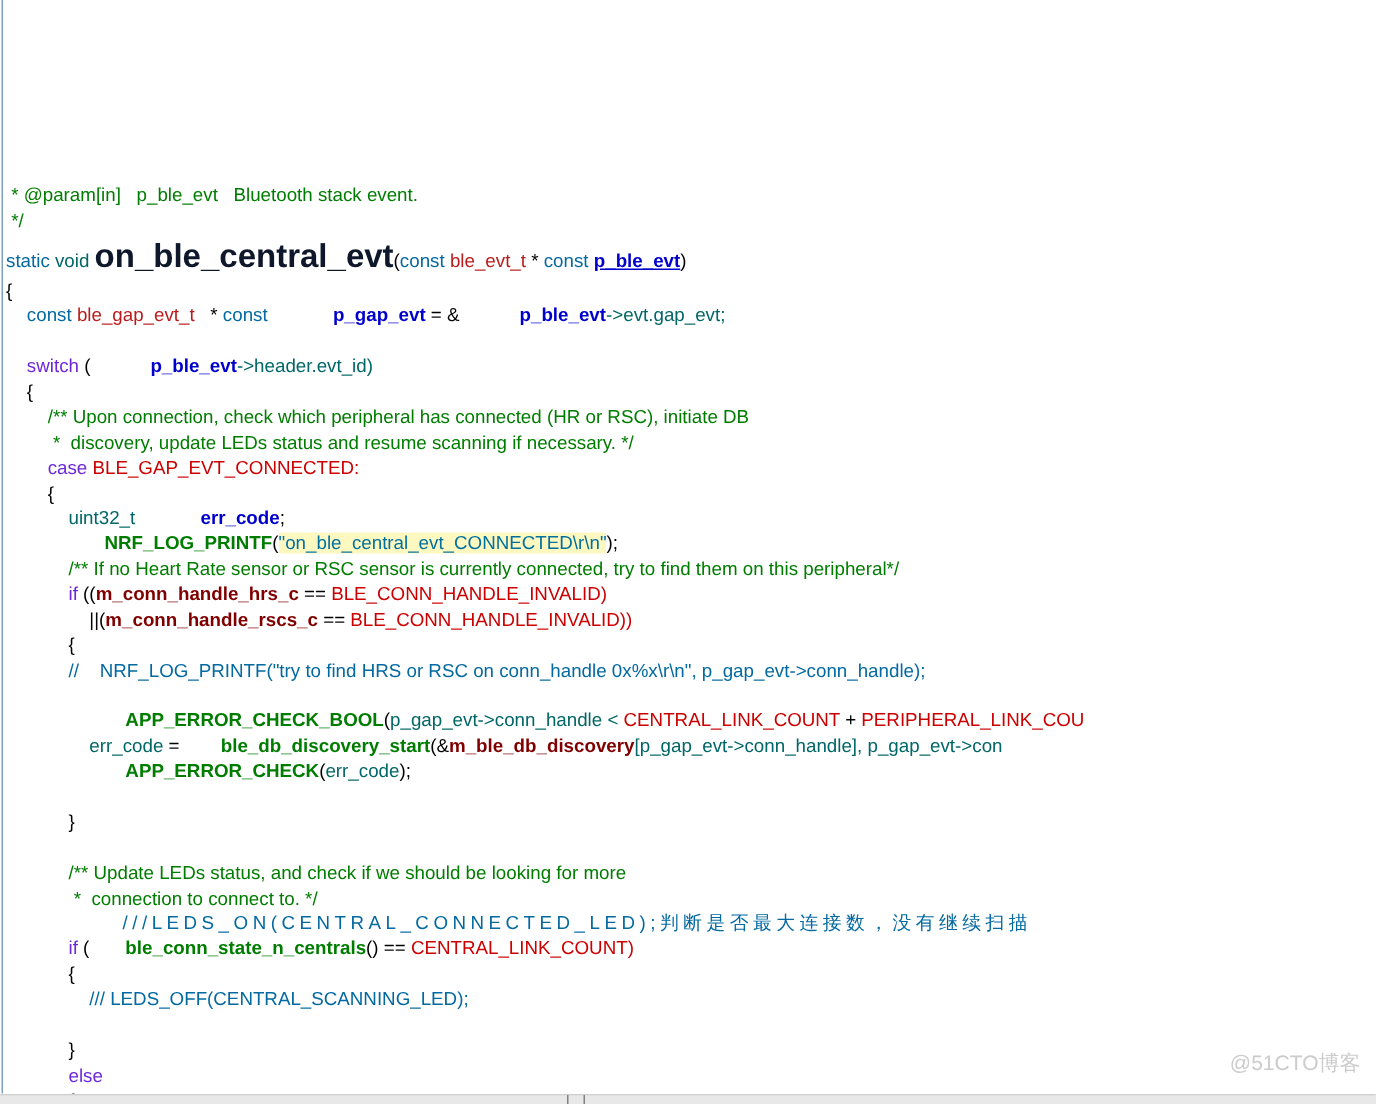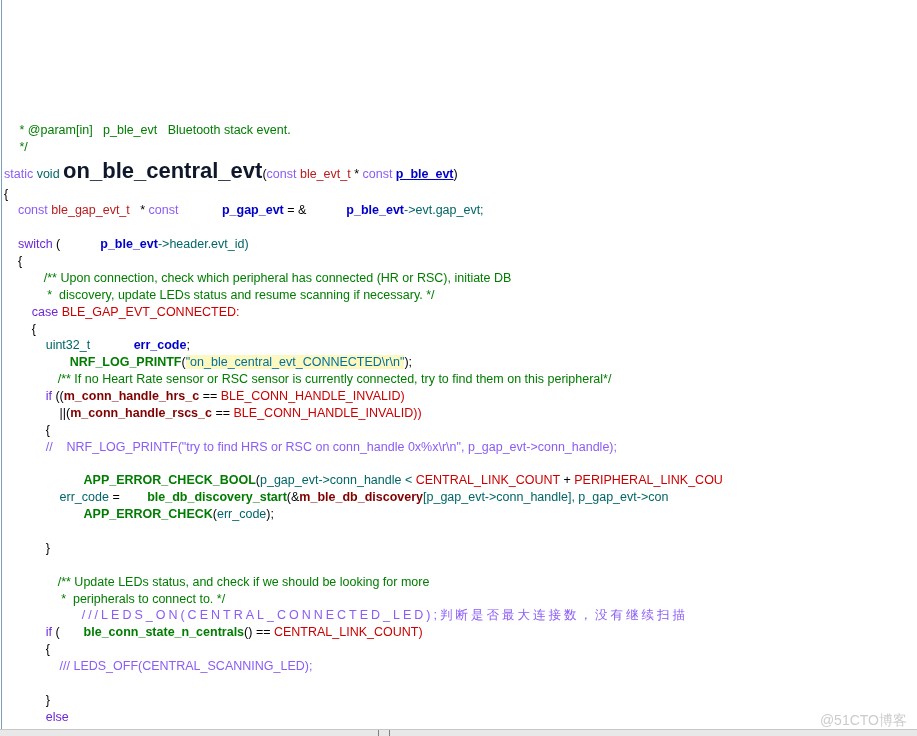--- a/index.html
+++ b/index.html
@@ -7,40 +7,40 @@
     padding: 4px;
     background: #ffffff;
     font-family: Verdana, Geneva, sans-serif;
     font-size: 12.5px;
     line-height: 1.35;
     white-space: pre;
     overflow-x: hidden;
     color: #000;
   }
   .code-block { display: block; }
-  .c-green { color: #007d00; margin-left: 12px; }
-  .c-blue { color: #8b5cf6; }
+  .c-green { color: #007d00; }
+  .c-blue { color: #0369a1; }
   .c-bluefn { color: #0000cc; font-weight: bold; margin-left: 40px; }
   .c-red { color: #6d28d9; font-weight: normal; }
   .c-rednormal { color: #cc0000; }
   .c-maroon { color: #800000; font-weight: bold; }
   .c-teal { color: #006666; }
   .c-str { color: #0070a0; background: #fdf8c0; }
   .c-func { color: #007d00; font-weight: bold; margin-left: 24px; }
   .c-big {
     font-size: 22px;
     font-weight: bold;
     color: #0f172a;
   }
   .c-type { color: #b91c1c; }
   .c-param { color: #0000cc; font-weight: bold; }
   .watermark {
     position: fixed;
     right: 10px;
-    bottom: 6px;
+    bottom: 18px;
     color: #cccccc;
     font-size: 14px;
     font-family: "Microsoft YaHei", sans-serif;
   }
   .bottom-bar {
     position: fixed;
     left: 0;
     right: 0;
     bottom: 0;
     height: 6px;
@@ -93,21 +93,21 @@
 <span>            {</span>
 <span class="c-blue">            //    NRF_LOG_PRINTF("try to find HRS or RSC on conn_handle 0x%x\r\n", p_gap_evt-&gt;conn_handle);</span>
 
 <span>                </span><span class="c-func">APP_ERROR_CHECK_BOOL</span><span>(</span><span class="c-teal">p_gap_evt-&gt;conn_handle &lt; </span><span class="c-rednormal">CENTRAL_LINK_COUNT</span><span> + </span><span class="c-rednormal">PERIPHERAL_LINK_COU</span>
 <span>                </span><span class="c-teal">err_code</span><span> = </span><span class="c-func">ble_db_discovery_start</span><span>(&amp;</span><span class="c-maroon">m_ble_db_discovery</span><span class="c-teal">[p_gap_evt-&gt;conn_handle], p_gap_evt-&gt;con</span>
 <span>                </span><span class="c-func">APP_ERROR_CHECK</span><span>(</span><span class="c-teal">err_code</span><span>);</span>
 
 <span>            }</span>
 
 <span class="c-green">            /** Update LEDs status, and check if we should be looking for more</span>
-<span class="c-green">             *  peripherals to connect to. */</span>
+<span class="c-green">             *  connection to connect to. */</span>
 <span class="c-blue" style="letter-spacing:3px">            ///LEDS_ON(CENTRAL_CONNECTED_LED);判断是否最大连接数，没有继续扫描</span>
 <span>            </span><span class="c-red">if</span><span> (</span><span class="c-func">ble_conn_state_n_centrals</span><span>() == </span><span class="c-rednormal">CENTRAL_LINK_COUNT)</span>
 <span>            {</span>
 <span class="c-blue">                /// LEDS_OFF(CENTRAL_SCANNING_LED);</span>
 
 <span>            }</span>
 <span>            </span><span class="c-red">else</span>
 <span>            {</span>
 
 

